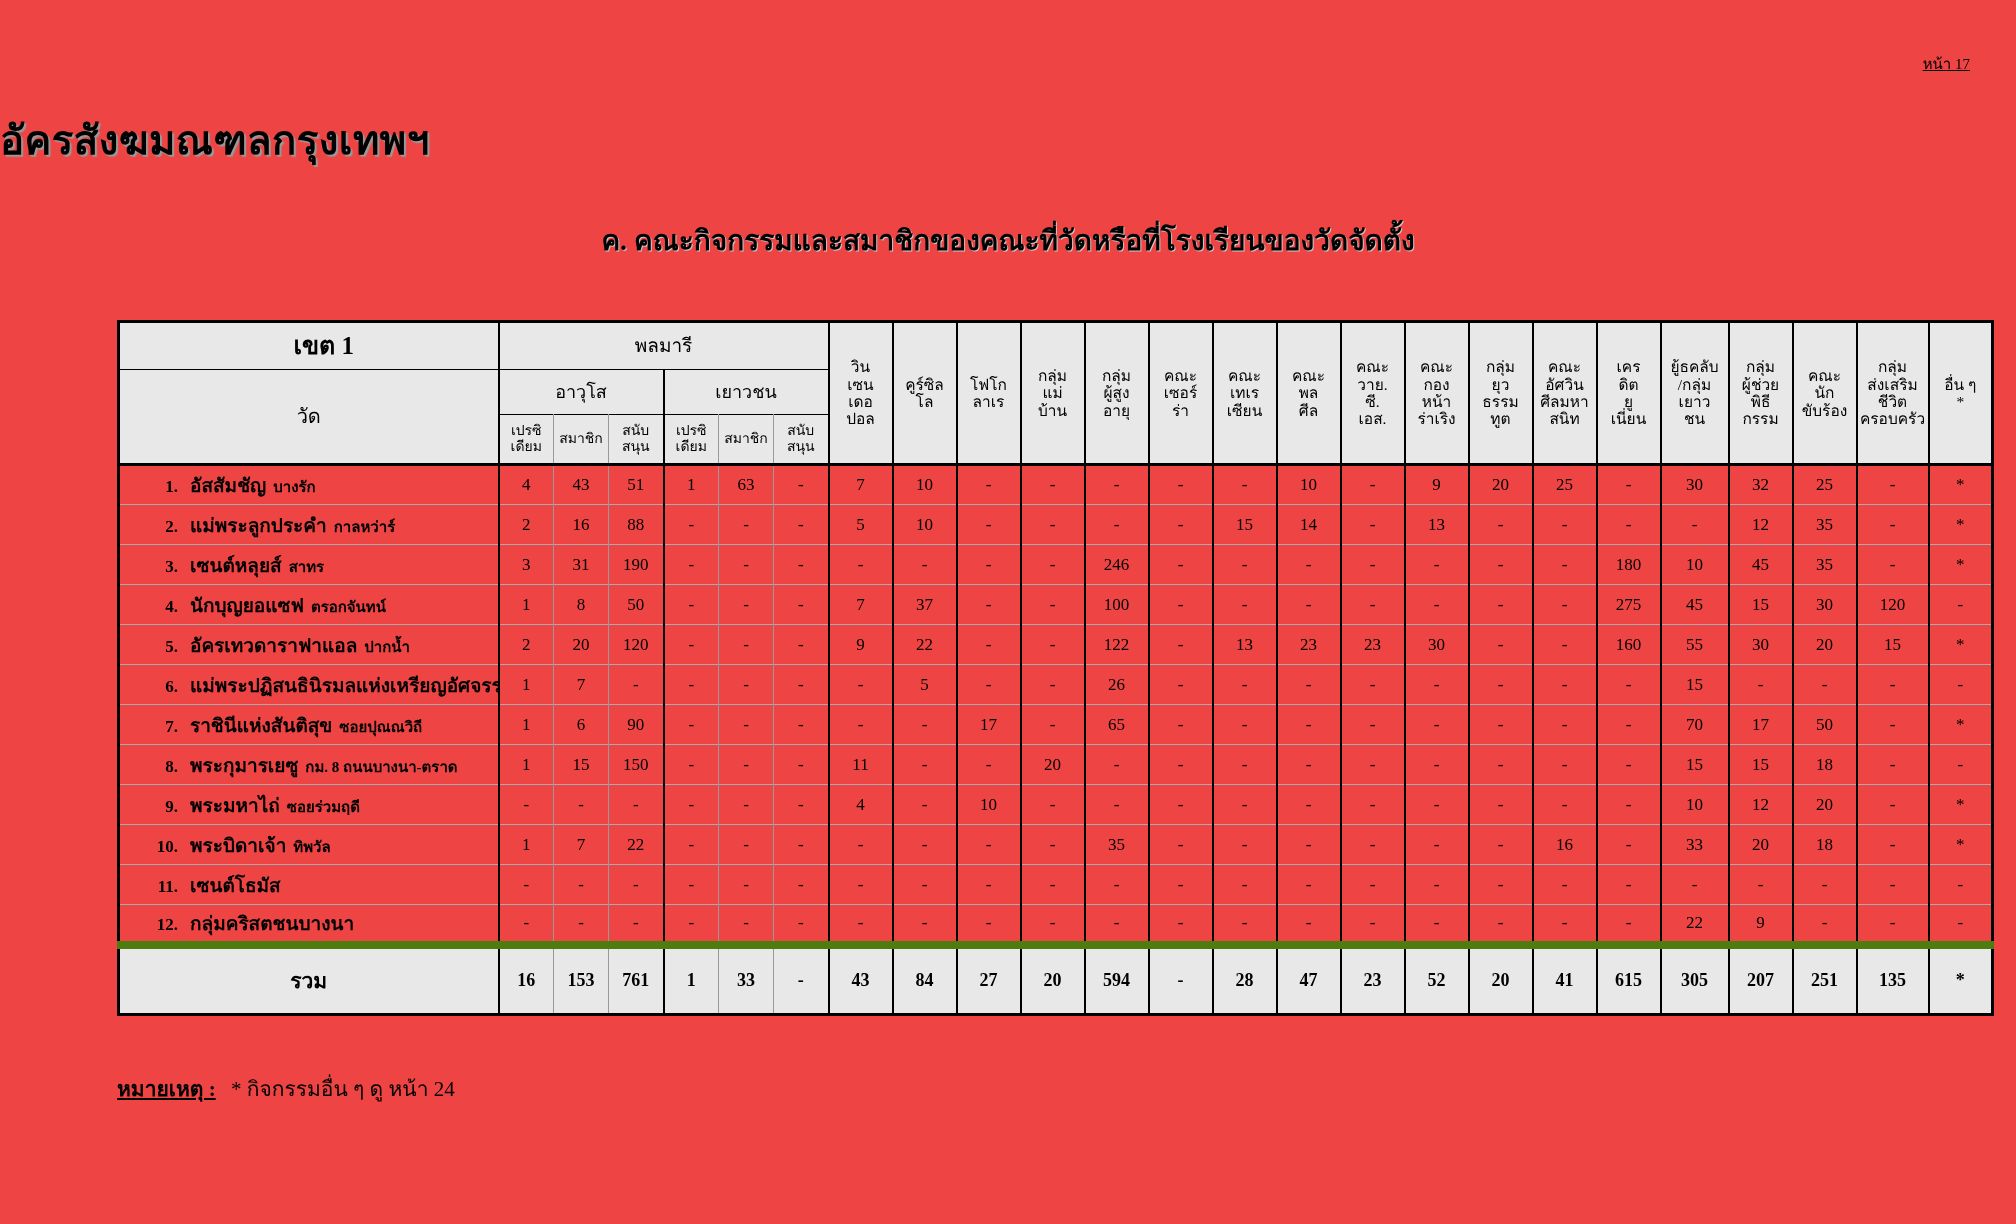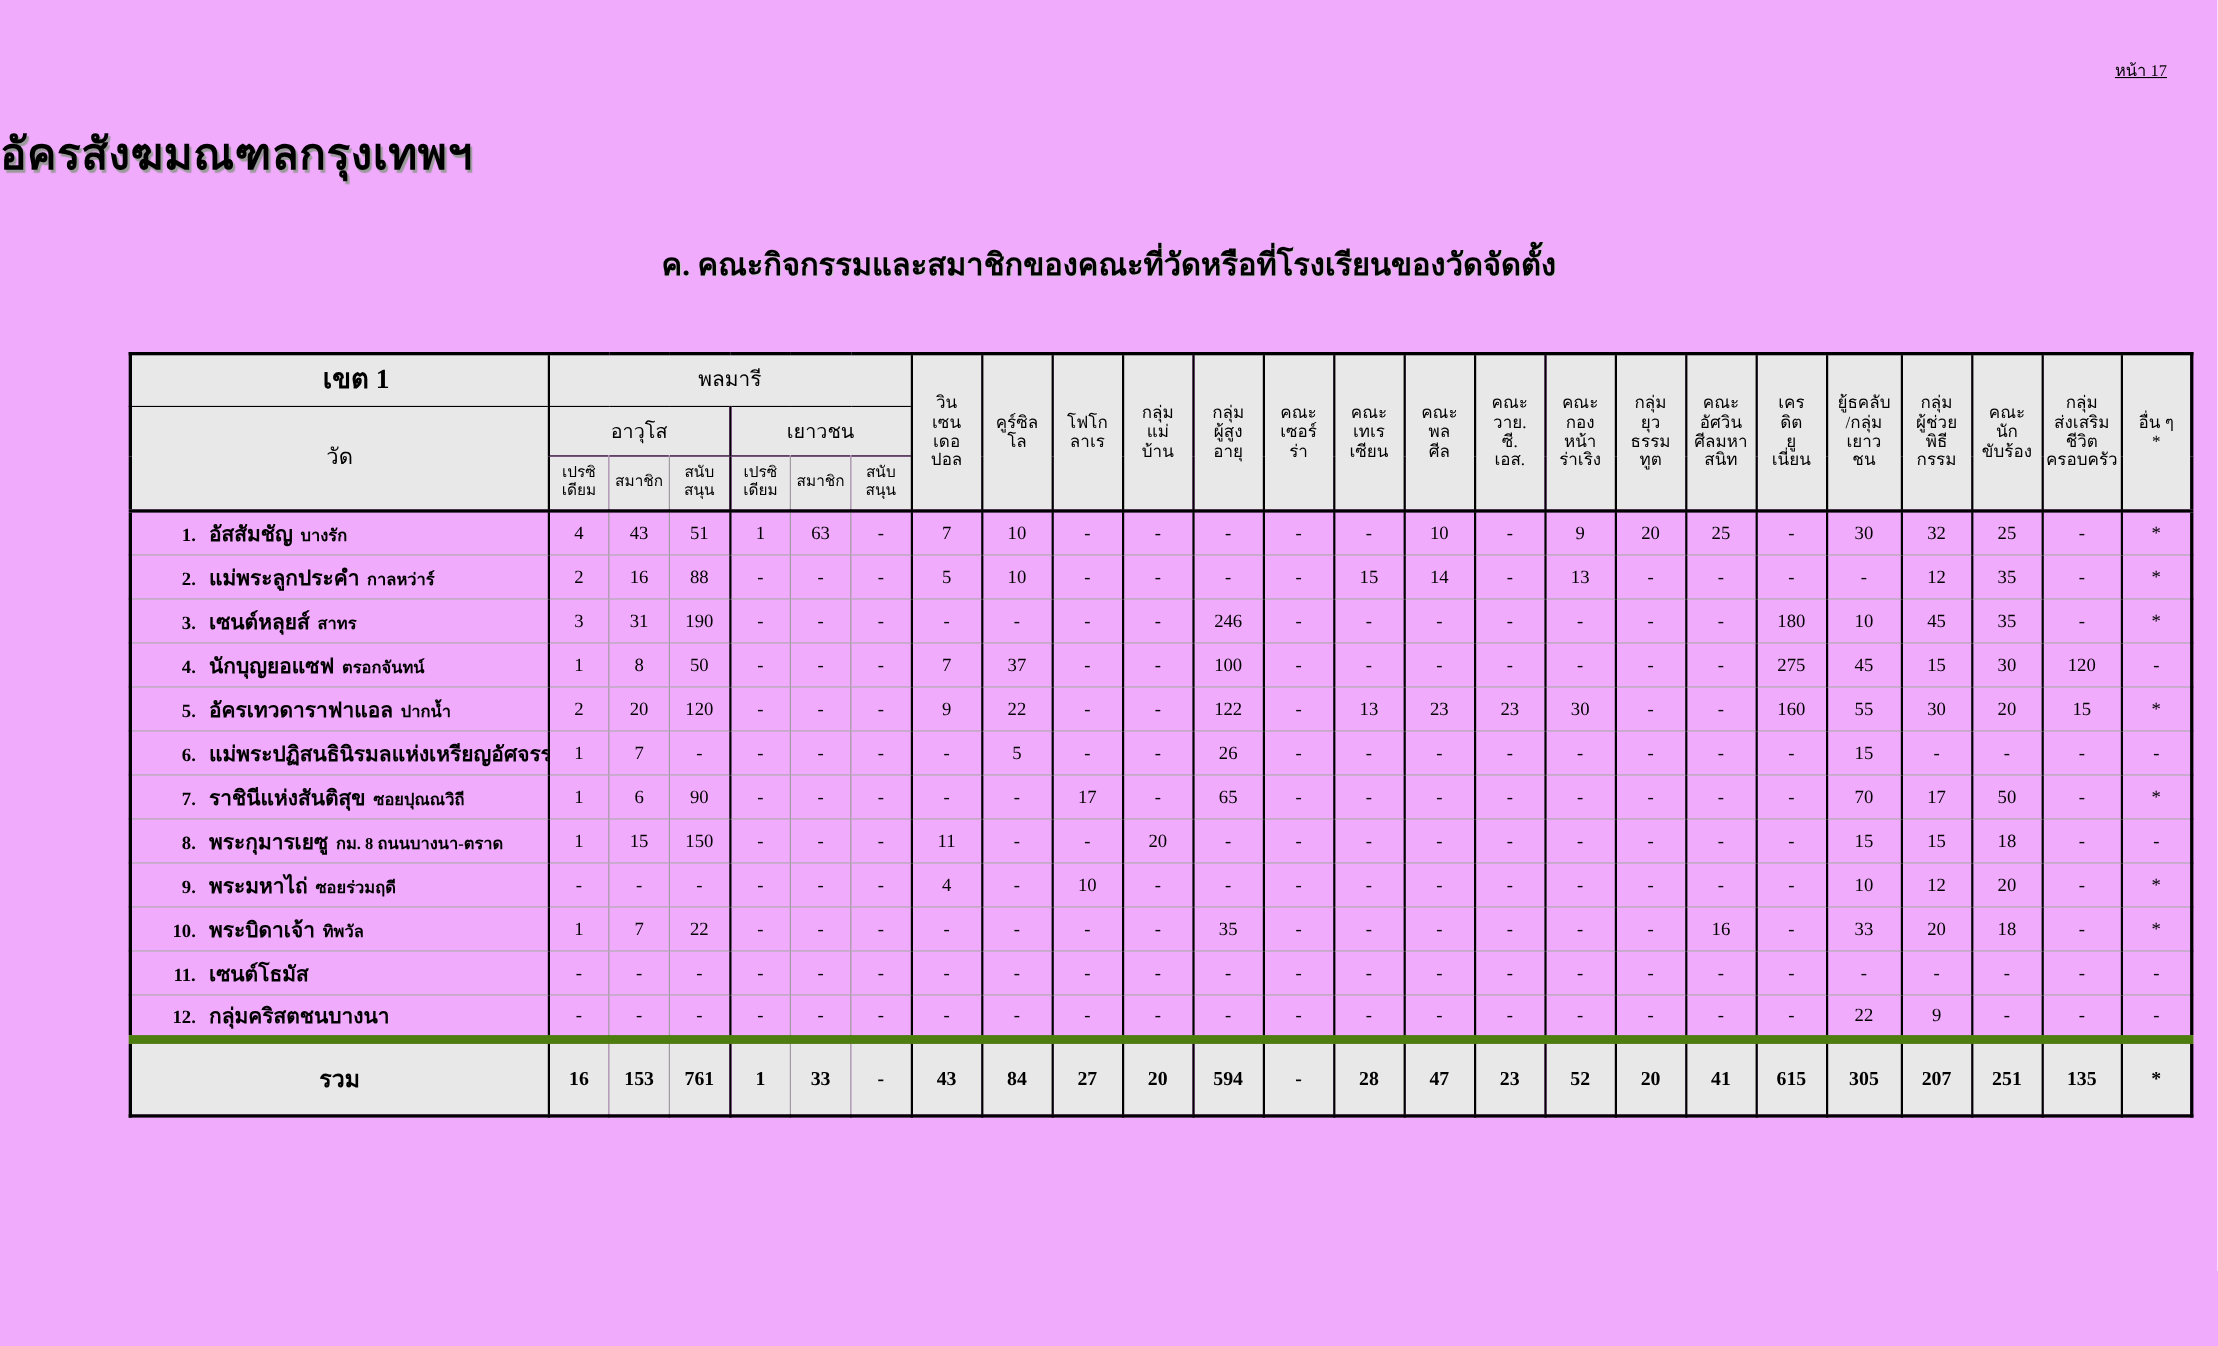--- a/index.html
+++ b/index.html
@@ -1,18 +1,18 @@
 <!DOCTYPE html>
 <html><head>
 <meta charset="utf-8">
 <style>
   html,body{margin:0;padding:0;background:#fff;}
   body{width:2016px;height:1224px;position:relative;
        font-family:"Liberation Serif","DejaVu Serif",serif;color:#000;}
-  .page{position:absolute;inset:0;background:#f0abfc;}
+  .page{position:absolute;inset:0;background:#ef4444;}
 
   .page-number{position:absolute;top:52px;right:46px;font-size:15px;
        text-decoration:underline;}
 
   .doc-title{position:absolute;top:108px;left:0;width:100%;text-align:left;
        font-size:40px;font-weight:bold;letter-spacing:.5px;
        text-shadow:2px 2px 1px #9a9a9a;}
   .doc-subtitle{position:absolute;top:218px;left:0;width:100%;text-align:center;
        font-size:28px;font-weight:bold;text-shadow:1px 1px 0 #c8c8c8;}
 
@@ -525,14 +525,18 @@
             <td class="bl val">305</td>
             <td class="bl val">207</td>
             <td class="bl val">251</td>
             <td class="bl val">135</td>
             <td class="bl val">*</td>
           </tr>
         </tbody>
       </table>
   </div>
 
+  <div class="footnote">
+    <span class="fn-label">หมายเหตุ :</span>
+    <span class="fn-text">* กิจกรรมอื่น ๆ ดู หน้า 24</span>
+  </div>
 
 </div>
 
 </body></html>

